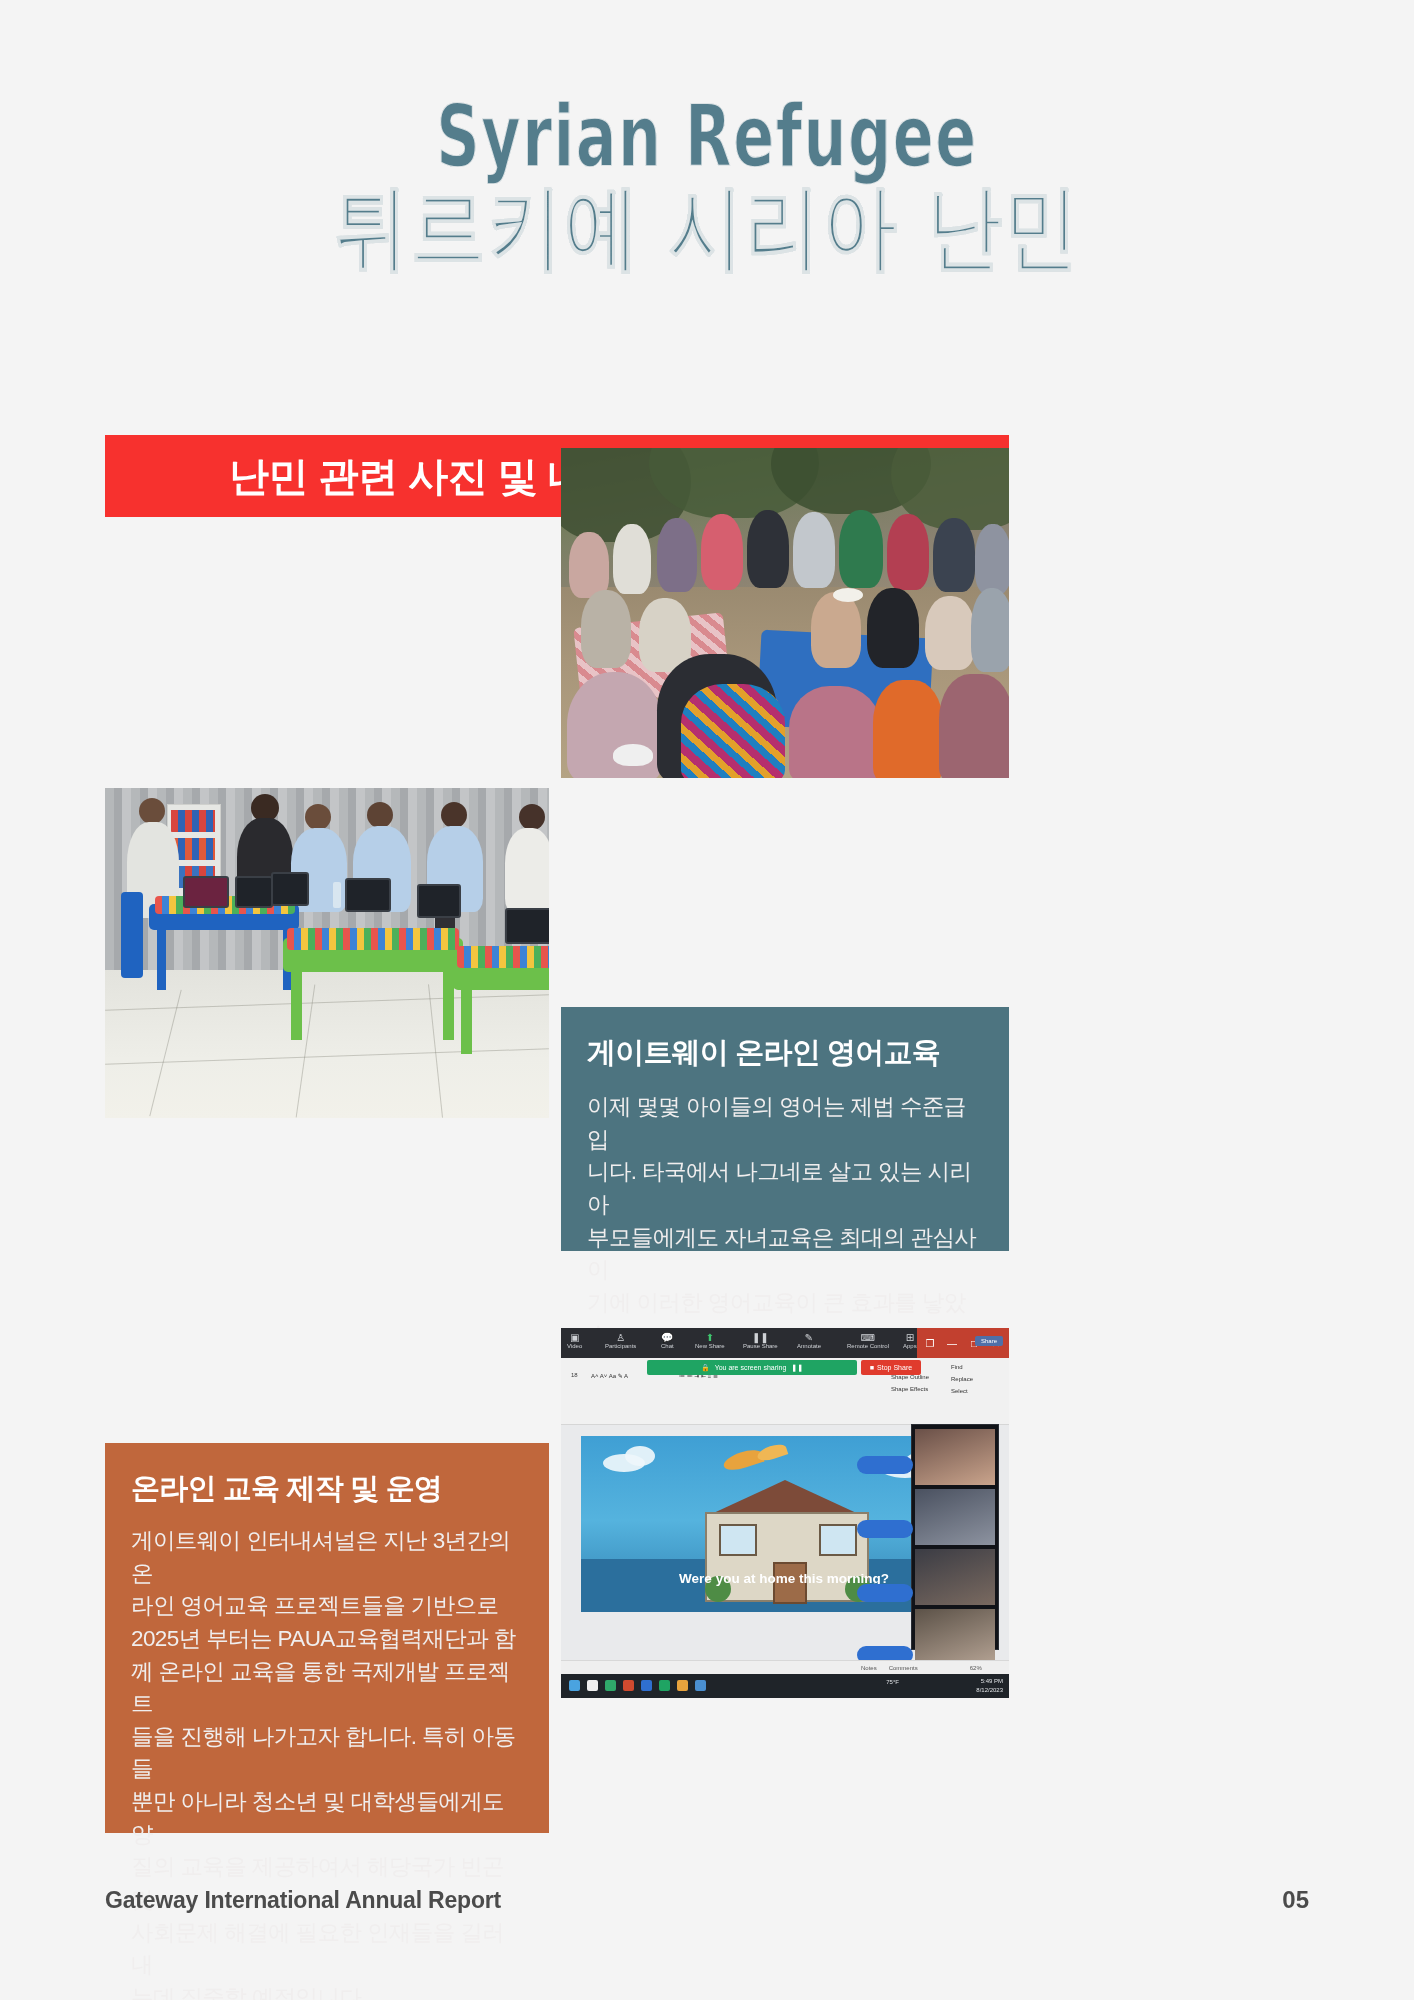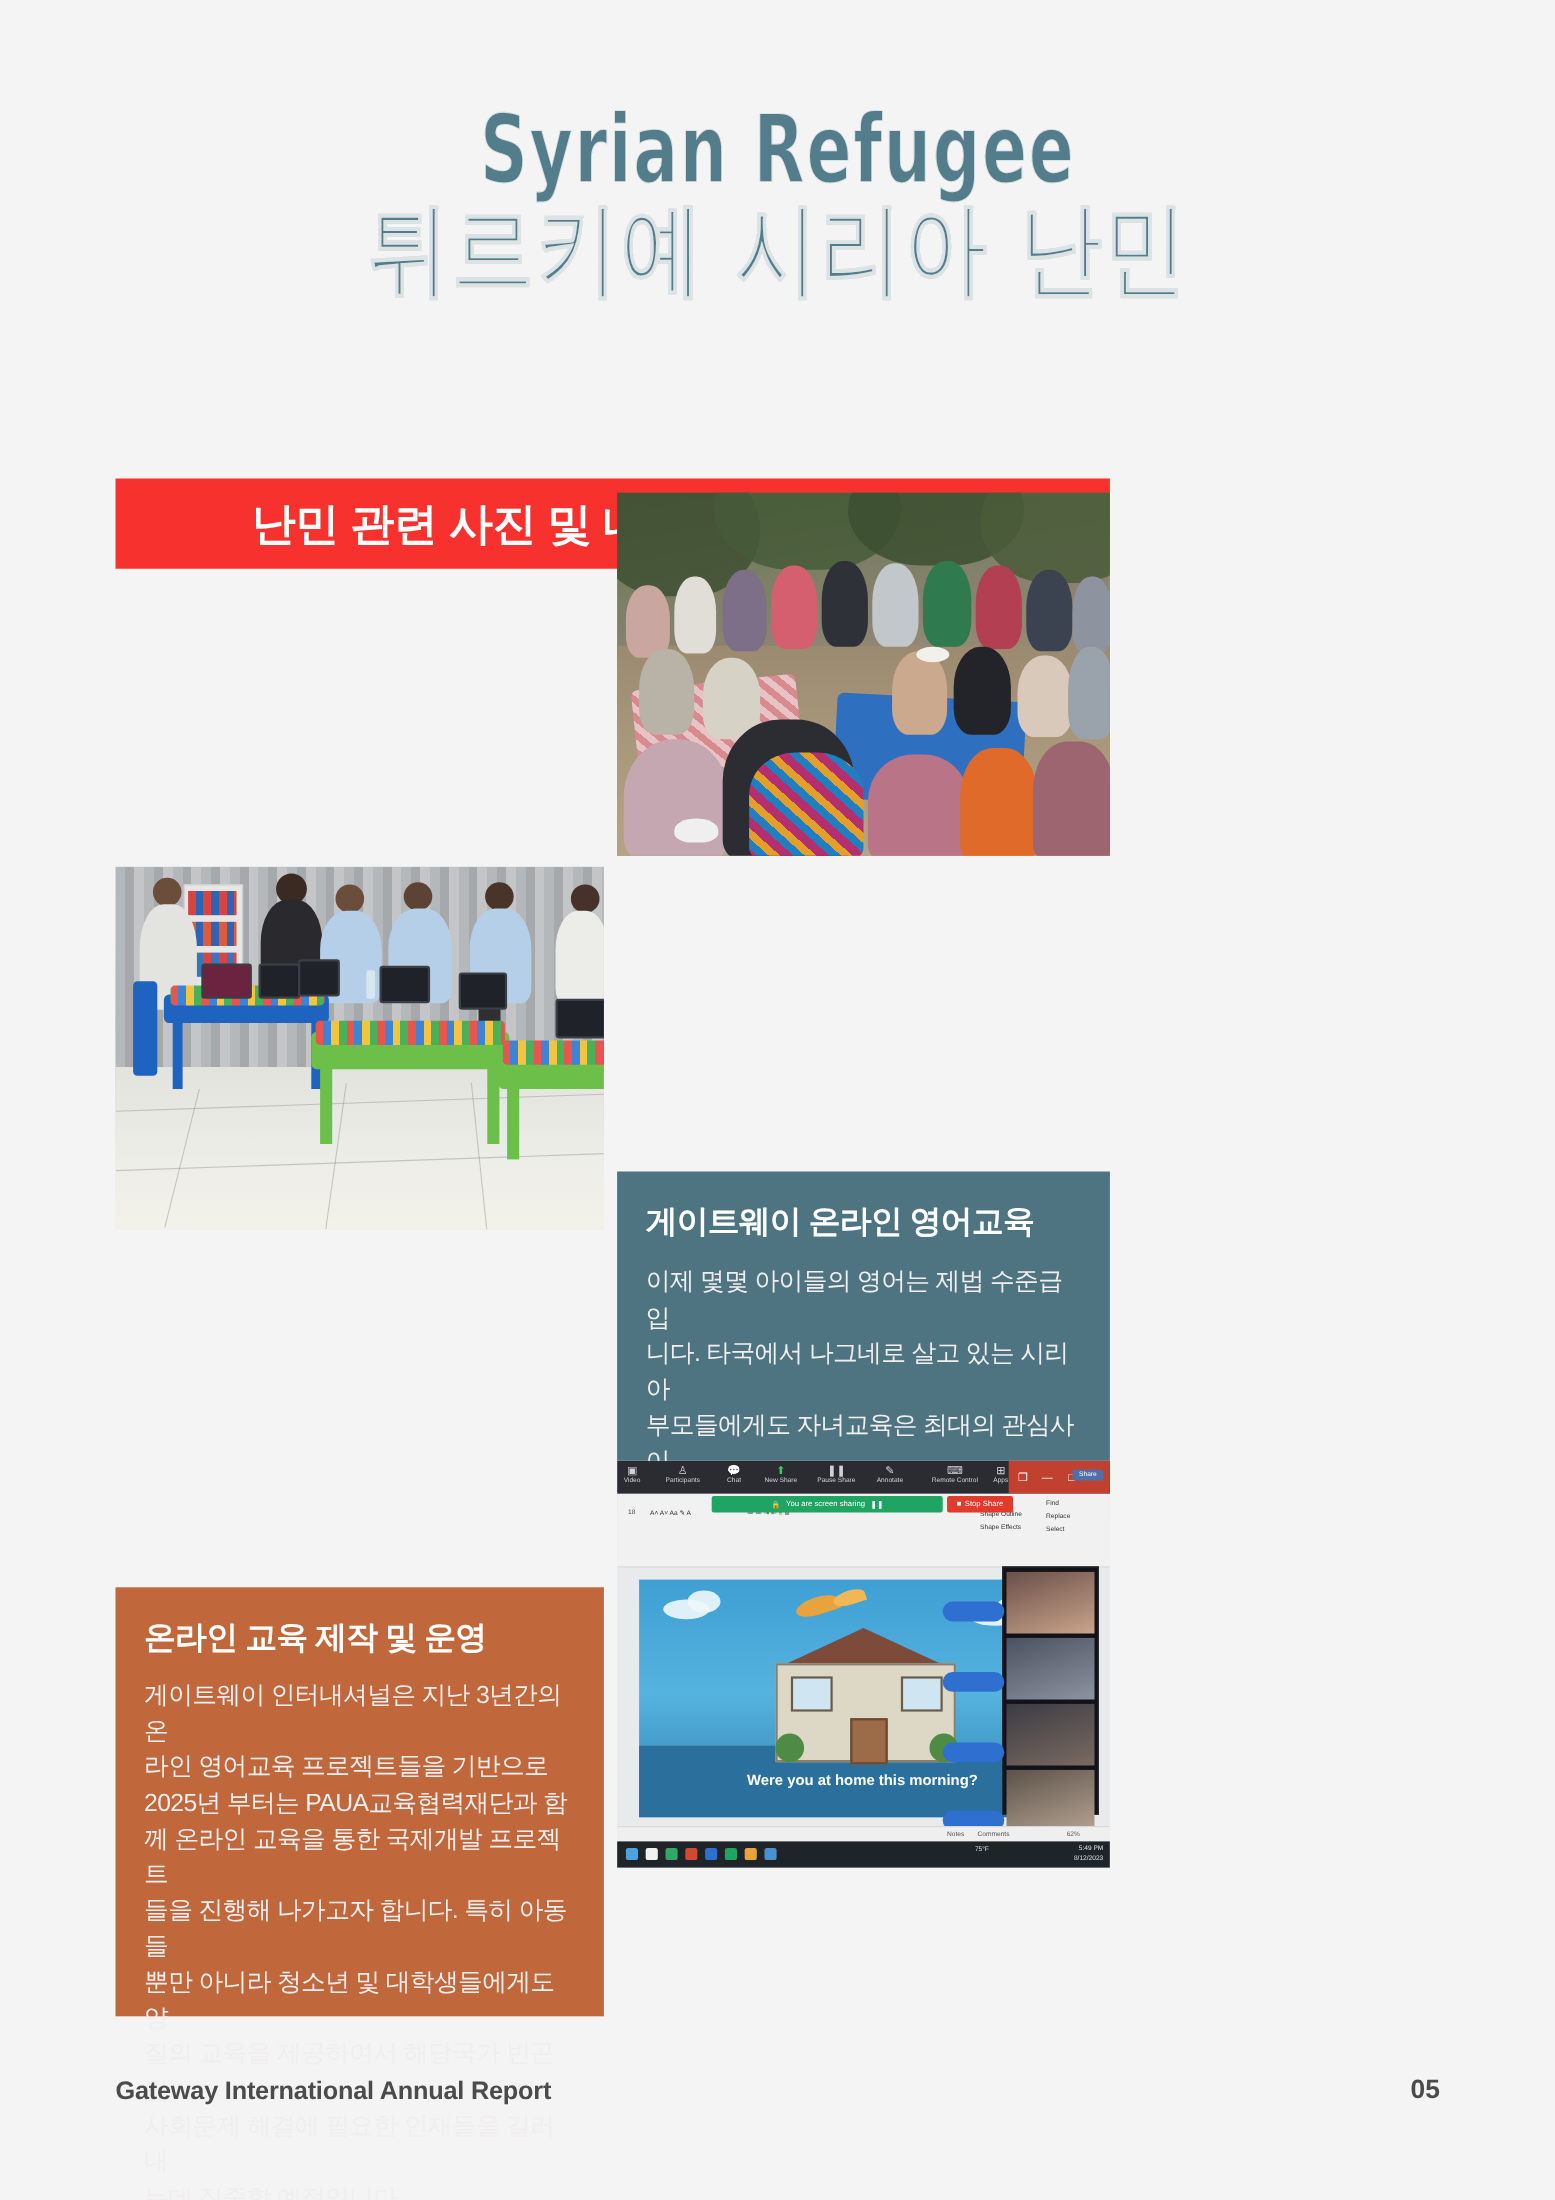--- a/index.html
+++ b/index.html
@@ -79,22 +79,22 @@
   
   .card-dark{
     left:105px;top:448px + 0px;
     top:448px;
     width:444px;height:330px;
     background:#4a4444;
     padding:28px 26px 20px 26px;
   }
   
   .card-teal{
-    left:561px;top:1065px;
-    width:448px;height:311px;
+    left:561px;top:1007px;
+    width:448px;height:244px;
     background:#4d7480;
     padding:26px 26px 20px 26px;
   }
   
   .card-orange{
     left:105px;top:1443px;
     width:444px;height:390px;
     background:#c0673c;
     padding:26px 26px 20px 26px;
   }
@@ -152,21 +152,21 @@
   .ppt-ribbon{position:absolute;left:0;top:30px;width:100%;height:66px;background:#f1f1f1;
     border-bottom:1px solid #d6d6d6;}
   .ribbon-grp{position:absolute;top:4px;font-size:6px;color:#3b3b3b;}
   .ribbon-lbl{position:absolute;bottom:2px;font-size:6px;color:#666;}
   .sharebar{position:absolute;left:86px;top:32px;width:210px;height:15px;background:#1fa463;
     border-radius:2px;color:#fff;font-size:7px;display:flex;align-items:center;
     justify-content:center;gap:5px;}
   .stopshare{position:absolute;left:300px;top:32px;width:60px;height:15px;background:#e03b2d;
     border-radius:2px;color:#fff;font-size:7px;display:flex;align-items:center;
     justify-content:center;gap:3px;}
-  .slide-area{position:absolute;left:20px;top:108px;width:406px;height:216px;
+  .slide-area{position:absolute;left:20px;top:108px;width:406px;height:176px;
     background:linear-gradient(180deg,#3f9fd4 0%,#55b3de 48%,#2f7fb0 100%);}
   .slide-ground{position:absolute;left:0;bottom:0;width:100%;height:30%;background:#2b6f9d;}
   .cloud{position:absolute;background:#eef6fb;border-radius:50%;opacity:.92;}
   .bird{position:absolute;background:#e8a33d;border-radius:50% 50% 0 50%;transform:rotate(-18deg);}
   .house{position:absolute;left:118px;top:44px;width:172px;height:118px;}
   .house .roof{position:absolute;left:-6px;top:0;width:184px;height:34px;background:#7d4b39;
     clip-path:polygon(10% 100%,50% 0,90% 100%);}
   .house .body{position:absolute;left:6px;top:32px;width:160px;height:86px;background:#ddd7c6;
     border:2px solid #8a7f6b;}
   .house .win{position:absolute;background:#cfe6f2;border:2px solid #6b5a46;}

